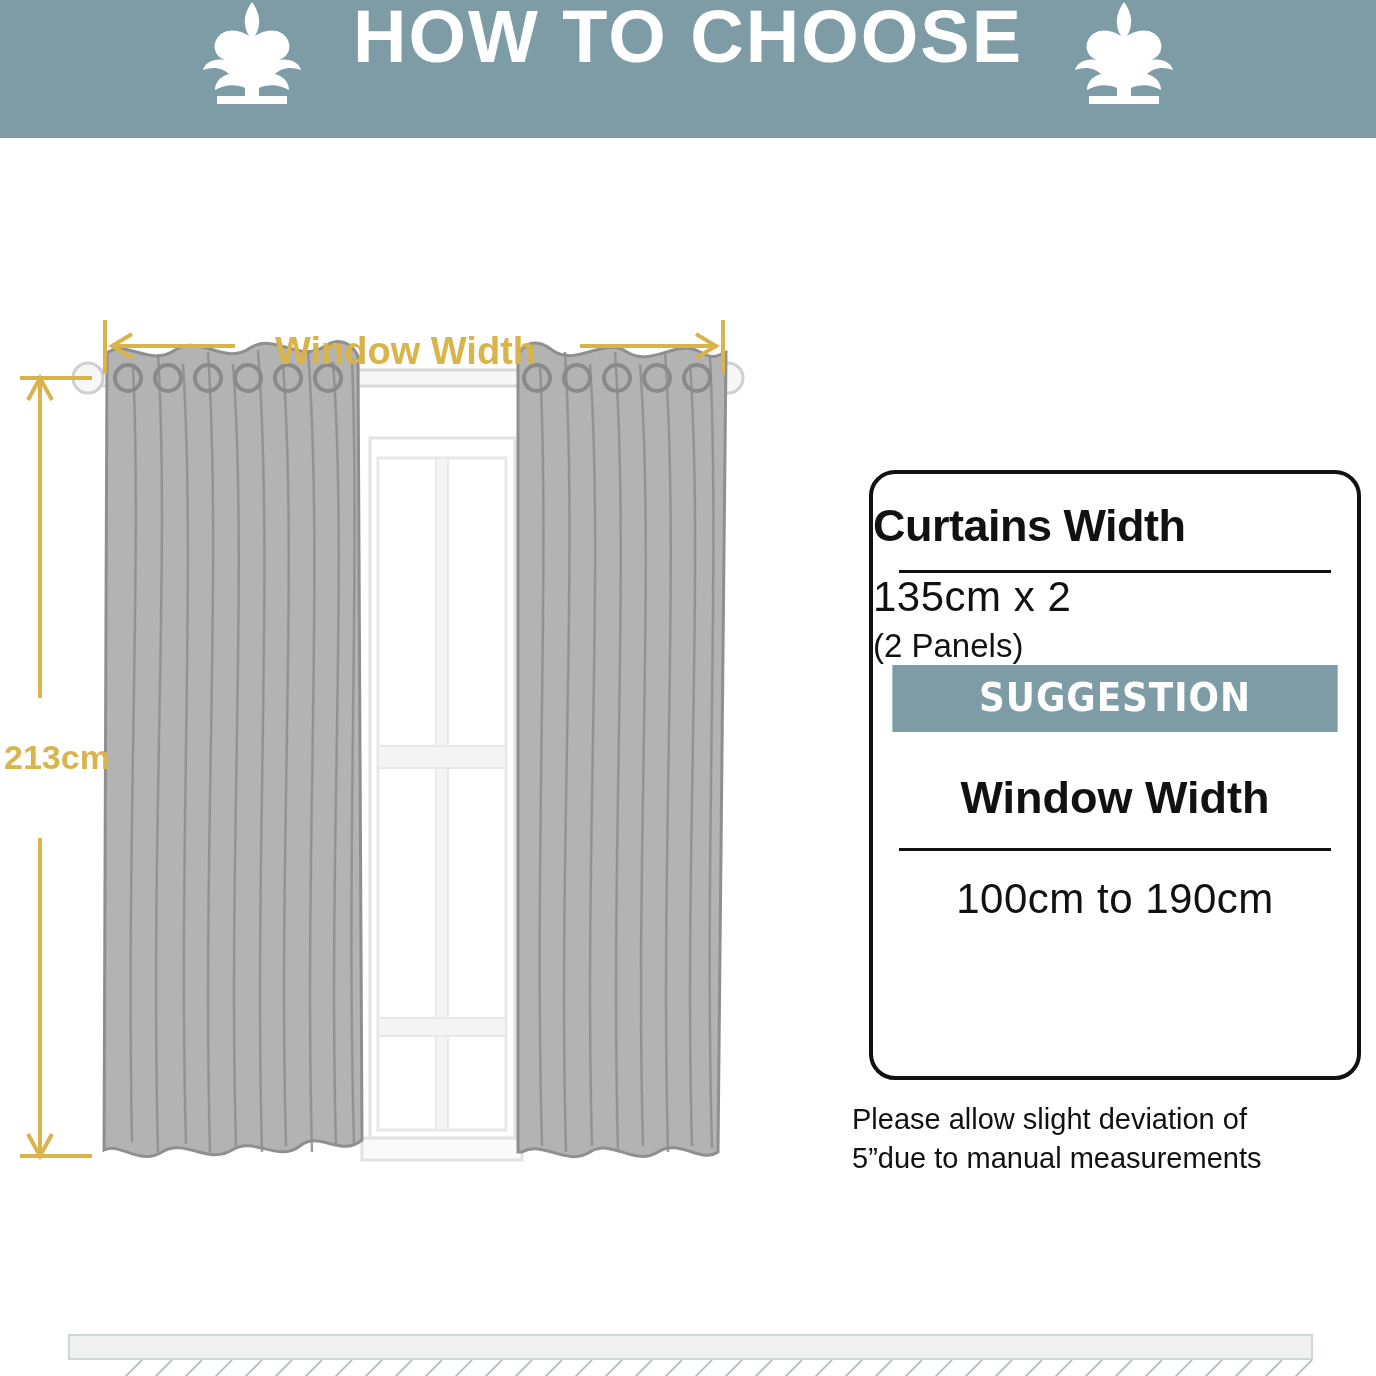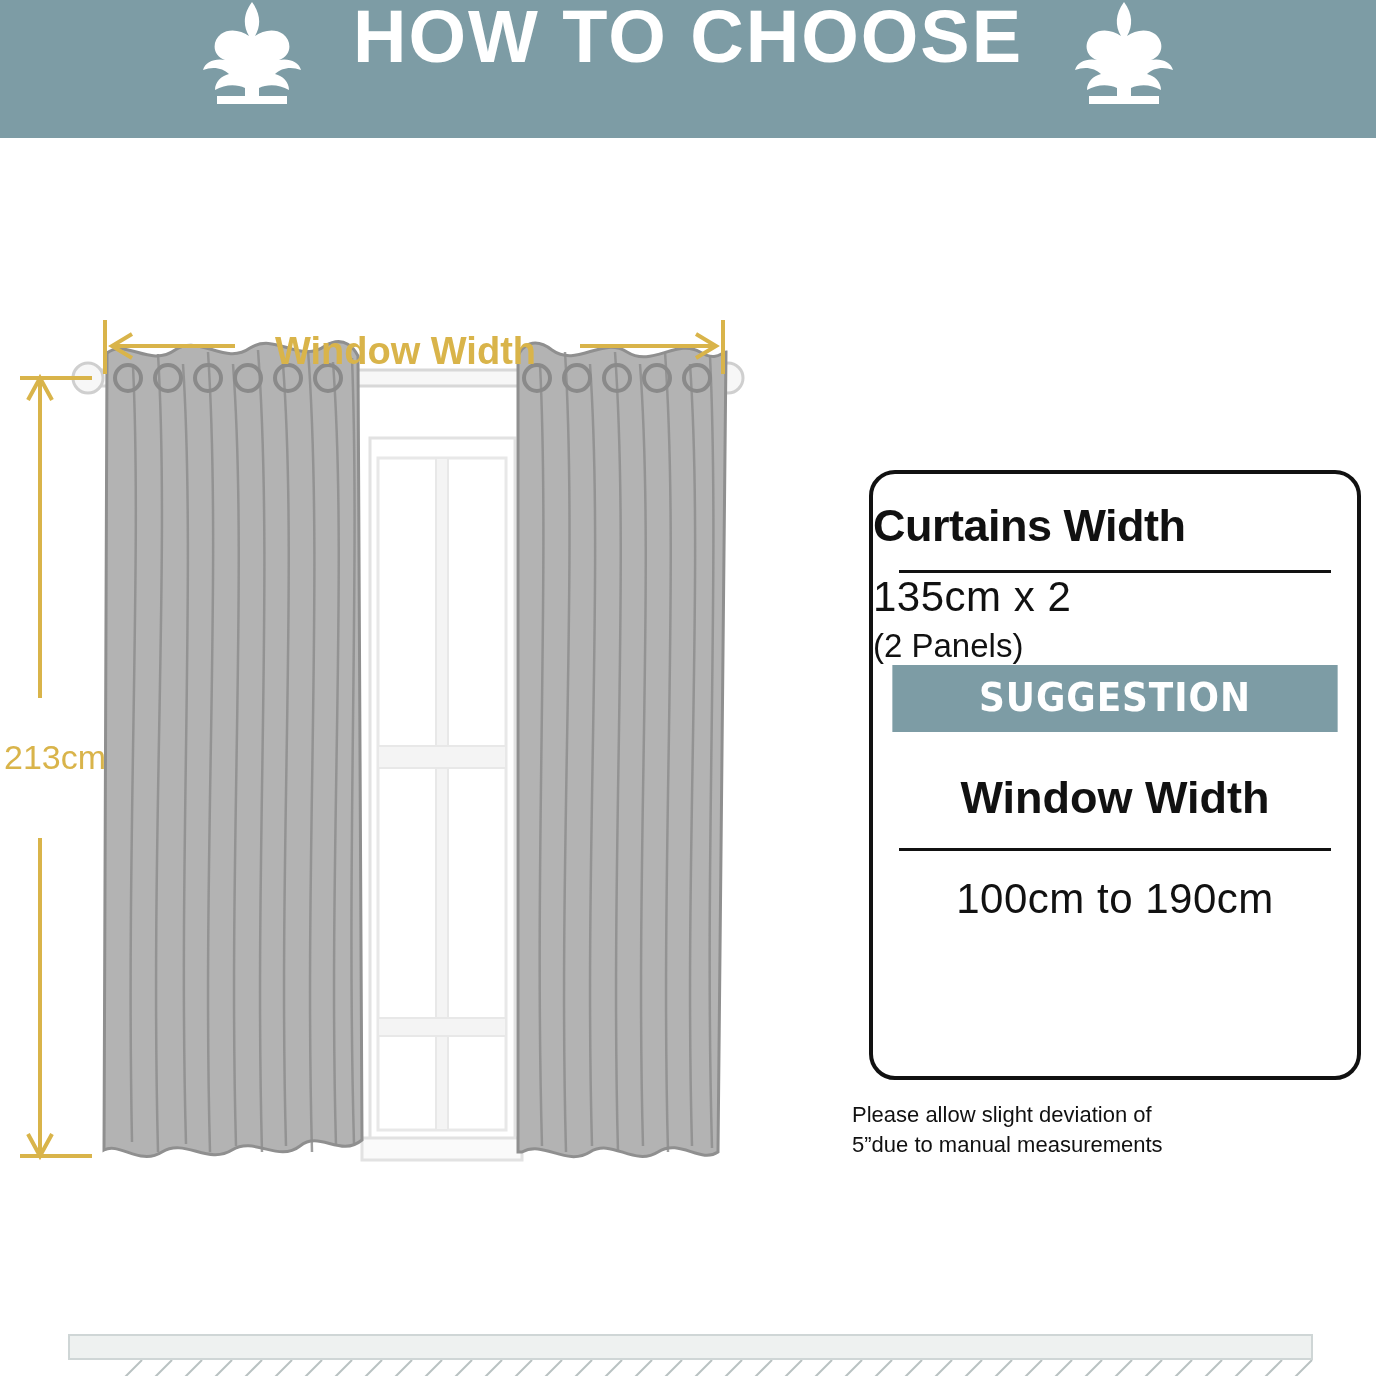--- a/index.html
+++ b/index.html
@@ -67,21 +67,21 @@
     font-size: 38px;
     font-weight: bold;
     white-space: nowrap;
   }
   .lbl-height {
     position: absolute;
     left: 4px;
     top: 600px;
     color: #d9b44a;
     font-size: 34px;
-    font-weight: normal;
+    font-weight: bold;
     white-space: nowrap;
   }
 
   
   .card {
     position: absolute;
     left: 852px;
     top: 332px;
     width: 492px;
     height: 610px;
@@ -142,21 +142,21 @@
     padding-top: 24px;
     text-align: center;
     letter-spacing: 0.5px;
   }
 
   .note {
     position: absolute;
     left: 852px;
     top: 962px;
     width: 500px;
-    font-size: 22px;
+    font-size: 29px;
     line-height: 1.35;
     color: #111;
   }
 
   
   .floor {
     position: absolute;
     left: 68px;
     top: 1196px;
     width: 1245px;

